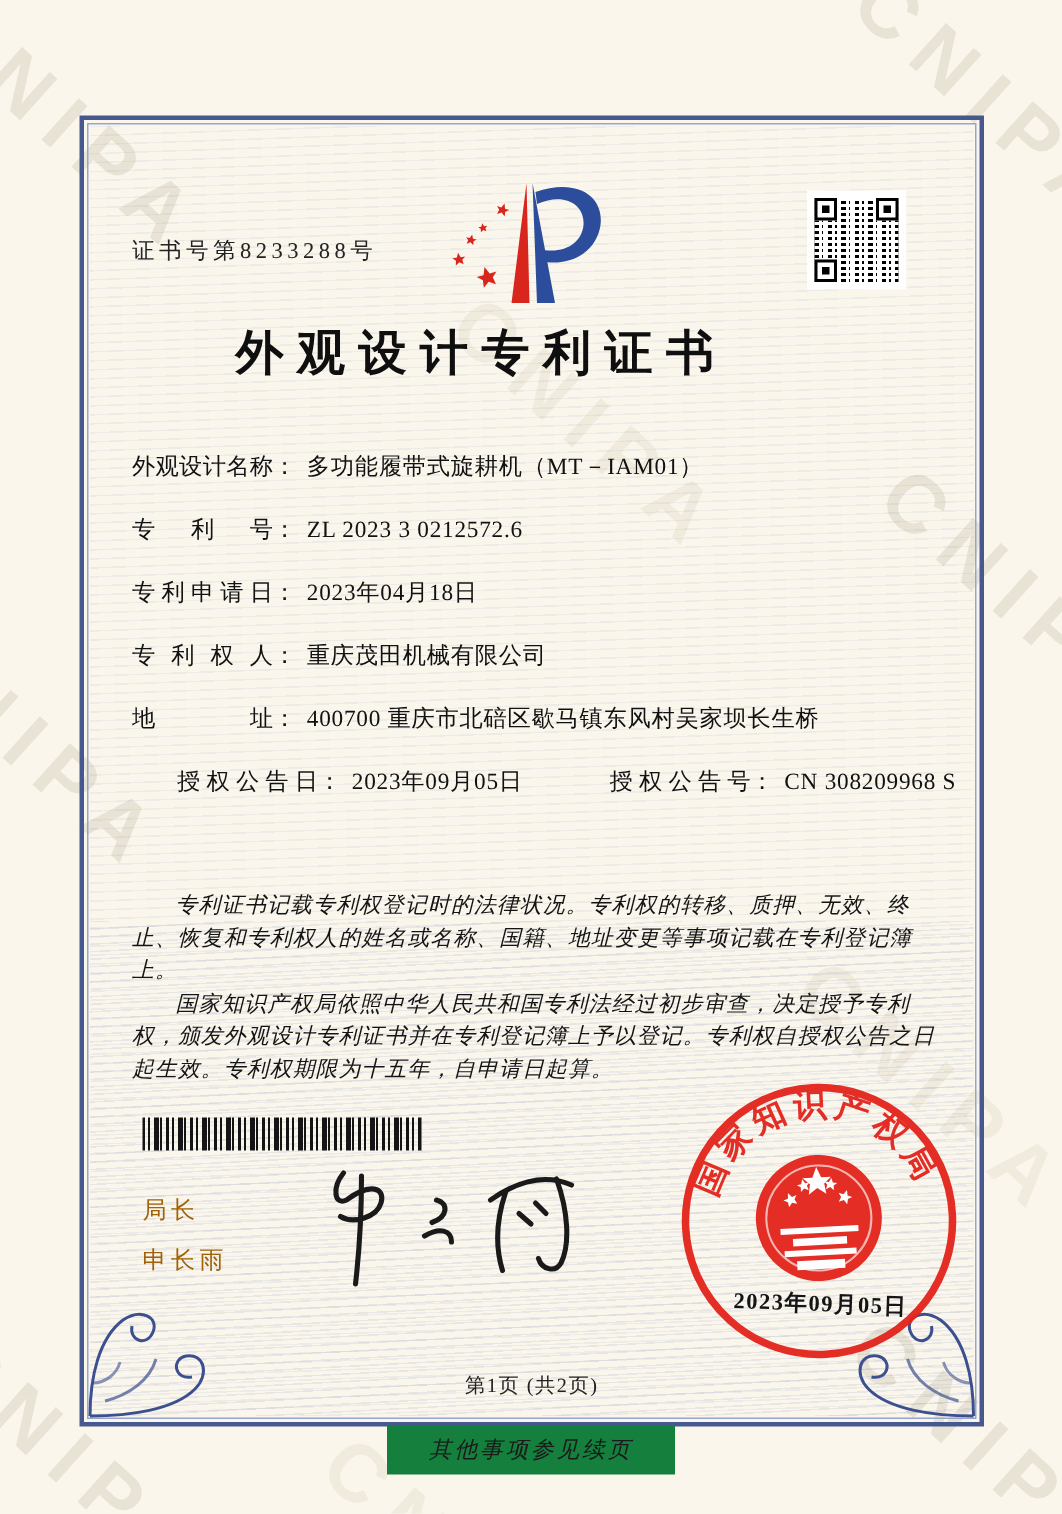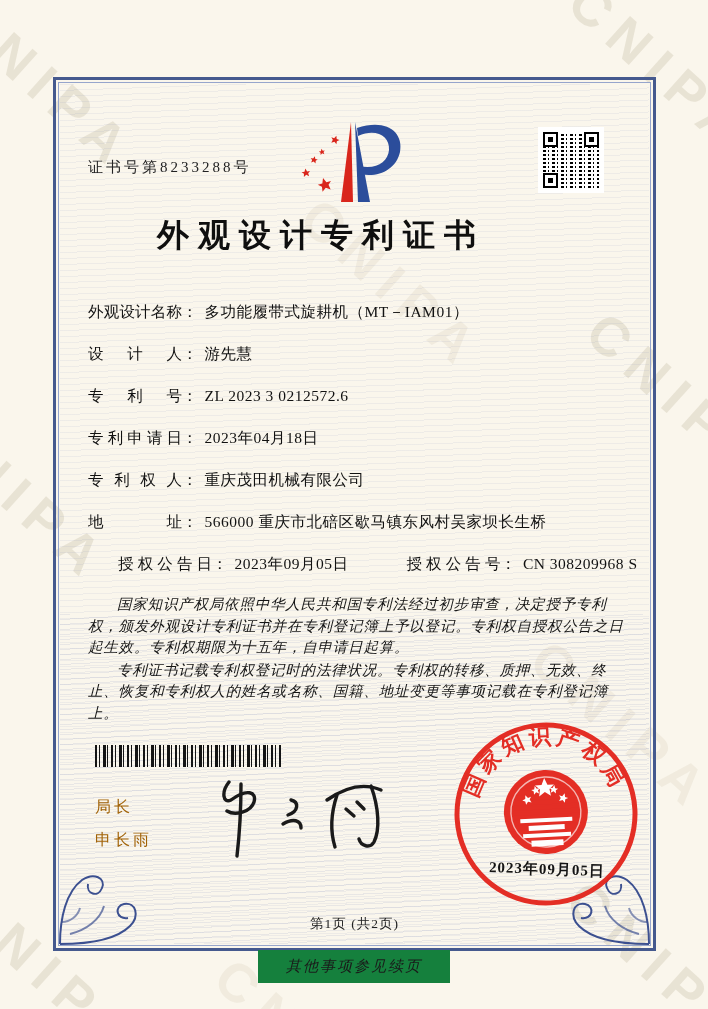--- a/index.html
+++ b/index.html
@@ -186,47 +186,44 @@
   </div>
 </div>
 
 <div class="title">外观设计专利证书</div>
 
 <div class="fields">
   <div class="field-row">
     <span class="field-label">外观设计名称</span><span class="field-colon">：</span><span class="field-value">多功能履带式旋耕机（MT－IAM01）</span>
   </div>
   <div class="field-row">
-    <span class="field-label">设计人</span><span class="field-colon">：</span><span class="field-value">游先慧</span>
-  </div>
-  <div class="field-row">
     <span class="field-label">专利号</span><span class="field-colon">：</span><span class="field-value">ZL 2023 3 0212572.6</span>
   </div>
   <div class="field-row">
     <span class="field-label">专利申请日</span><span class="field-colon">：</span><span class="field-value">2023年04月18日</span>
   </div>
   <div class="field-row">
     <span class="field-label">专利权人</span><span class="field-colon">：</span><span class="field-value">重庆茂田机械有限公司</span>
   </div>
   <div class="field-row">
-    <span class="field-label">地址</span><span class="field-colon">：</span><span class="field-value">566000 重庆市北碚区歇马镇东风村吴家坝长生桥</span>
+    <span class="field-label">地址</span><span class="field-colon">：</span><span class="field-value">400700 重庆市北碚区歇马镇东风村吴家坝长生桥</span>
   </div>
   <div class="field-row">
     <span class="field-group">
       <span class="field-label">授权公告日</span><span class="field-colon">：</span><span class="field-value">2023年09月05日</span>
     </span>
     <span class="field-group">
       <span class="field-label">授权公告号</span><span class="field-colon">：</span><span class="field-value">CN 308209968 S</span>
     </span>
   </div>
 </div>
 
 <div class="paragraphs">
+  <p>专利证书记载专利权登记时的法律状况。专利权的转移、质押、无效、终止、恢复和专利权人的姓名或名称、国籍、地址变更等事项记载在专利登记簿上。</p>
   <p>国家知识产权局依照中华人民共和国专利法经过初步审查，决定授予专利权，颁发外观设计专利证书并在专利登记簿上予以登记。专利权自授权公告之日起生效。专利权期限为十五年，自申请日起算。</p>
-  <p>专利证书记载专利权登记时的法律状况。专利权的转移、质押、无效、终止、恢复和专利权人的姓名或名称、国籍、地址变更等事项记载在专利登记簿上。</p>
 </div>
 
 <div class="barcode"></div>
 
 <div class="signer-title">局长</div>
 <div class="signer-name">申长雨</div>
 
 <svg class="signature" width="210" height="100" viewBox="0 0 210 100">
   <path d="M34,14 C26,24 28,36 36,32 C52,20 62,24 59,34 C56,44 40,48 32,43"></path>
   <path d="M46,16 C46,38 45,62 42,88"></path>

